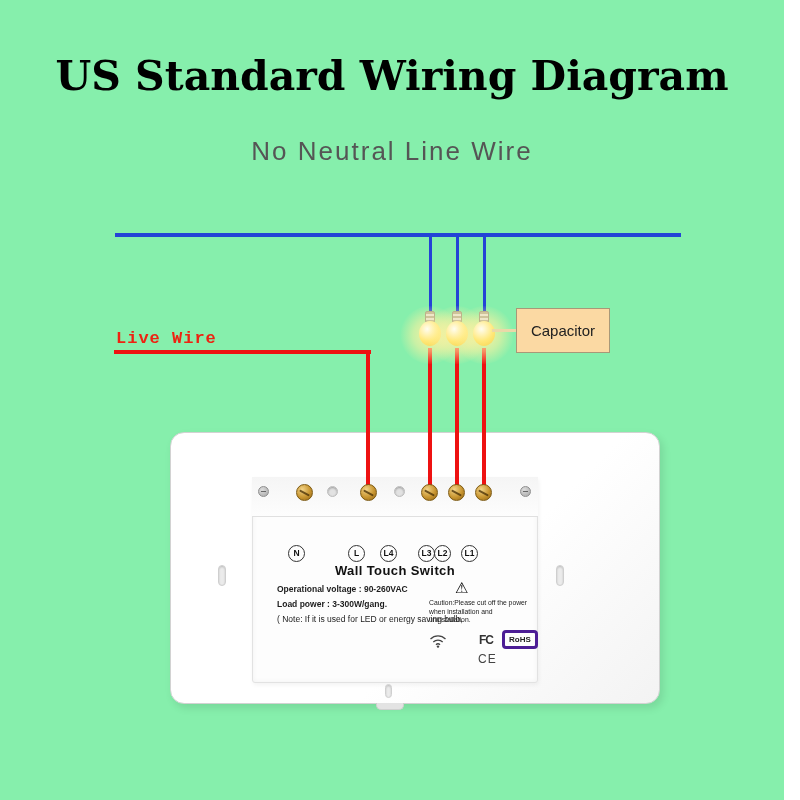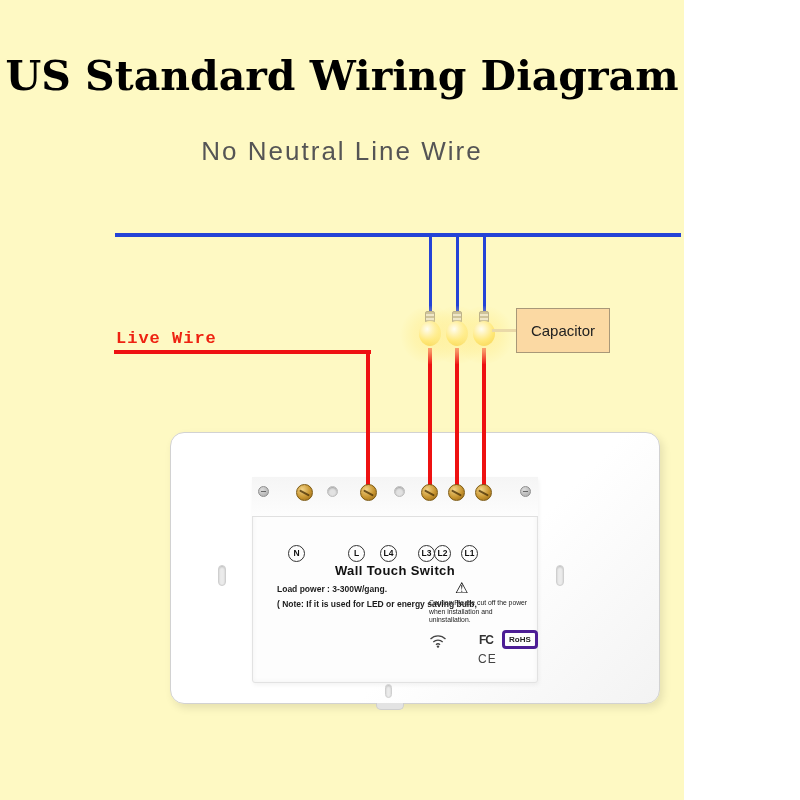--- a/index.html
+++ b/index.html
@@ -1,16 +1,16 @@
 <!DOCTYPE html>
 <html><head>
 <meta charset="utf-8">
 <style>
   html,body{margin:0;padding:0;background:#ffffff;}
-  .stage{position:relative;width:684px;height:800px;background:#fef9c3;overflow:hidden;
+  .stage{position:relative;width:784px;height:800px;background:#86efac;overflow:hidden;
          font-family:"Liberation Sans",sans-serif;}
   .abs{position:absolute;}
 
   .title{top:52px;left:0;width:100%;text-align:center;
          font-family:"DejaVu Serif",serif;font-weight:bold;font-size:41px;color:#000;}
   .subtitle{top:136px;left:0;width:100%;text-align:center;
             font-size:26px;color:#555;letter-spacing:2px;}
 
   
   .wire{background:#2443d6;}
@@ -124,20 +124,21 @@
   <div class="abs term" style="left:288px;top:545px;">N</div>
   <div class="abs term" style="left:348px;top:545px;">L</div>
   <div class="abs term" style="left:380px;top:545px;">L4</div>
   <div class="abs term" style="left:418px;top:545px;">L3</div>
   <div class="abs term" style="left:434px;top:545px;">L2</div>
   <div class="abs term" style="left:461px;top:545px;">L1</div>
 
   <div class="abs switch-name" style="left:252px;top:563px;">Wall Touch Switch</div>
 
   <div class="abs specs" style="left:277px;top:584px;">
+    <div>Operational voltage : 90-260VAC</div>
     <div>Load power : 3-300W/gang.</div>
     <div>( Note: If it is used for LED or energy saving bulb,</div>
   </div>
 
   <div class="abs warning" style="left:455px;top:579px;">⚠</div>
   <div class="abs caution" style="left:429px;top:599px;">Caution:Please cut off the power when installation and uninstallation.</div>
 
   <div class="abs" style="left:429px;top:633px;">
     <svg width="18" height="15" viewBox="0 0 18 15">
       <path d="M1.5 6 A 10.5 10.5 0 0 1 16.5 6" fill="none" stroke="#444" stroke-width="1.3"></path>

